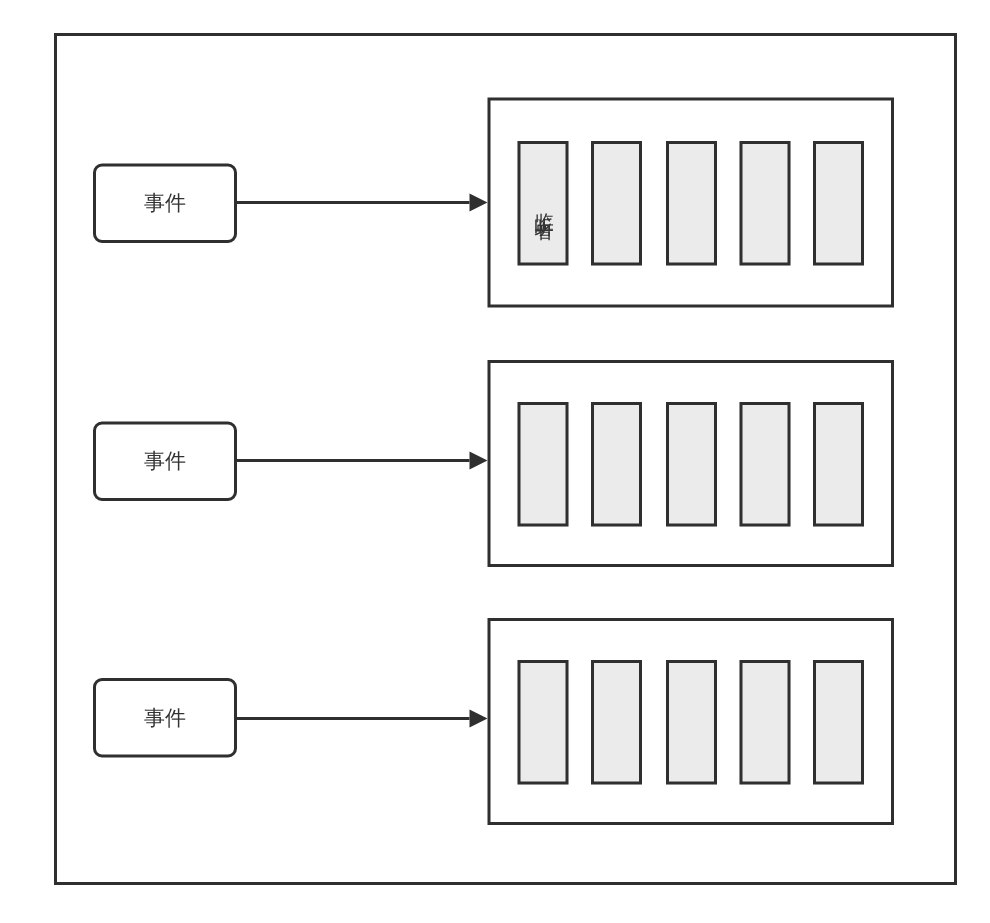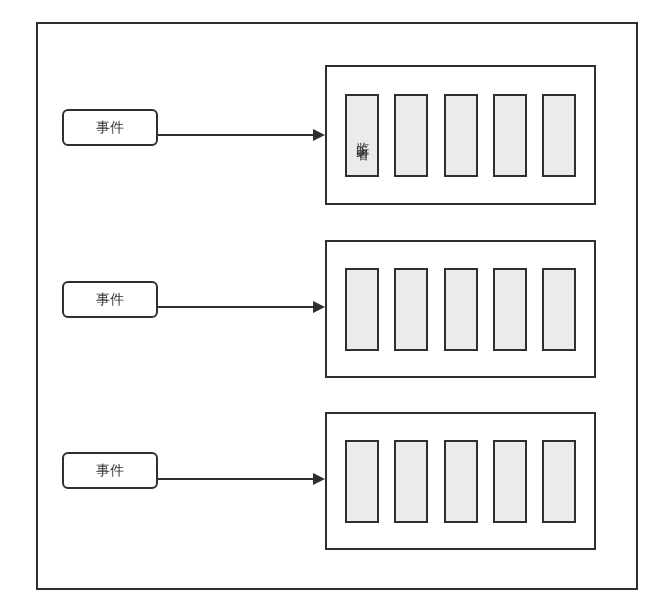--- a/index.html
+++ b/index.html
@@ -22,21 +22,21 @@
     width: 602px;
     height: 568px;
     border: 2px solid #2f2f2f;
     box-sizing: border-box;
     background: #ffffff;
   }
   .event-box {
     position: absolute;
     left: 62px;
     width: 96px;
-    height: 37px;
+    height: 53px;
     border: 2px solid #2f2f2f;
     border-radius: 6px;
     box-sizing: border-box;
     background: #ffffff;
     display: flex;
     align-items: center;
     justify-content: center;
     font-size: 14px;
     color: #333333;
   }

